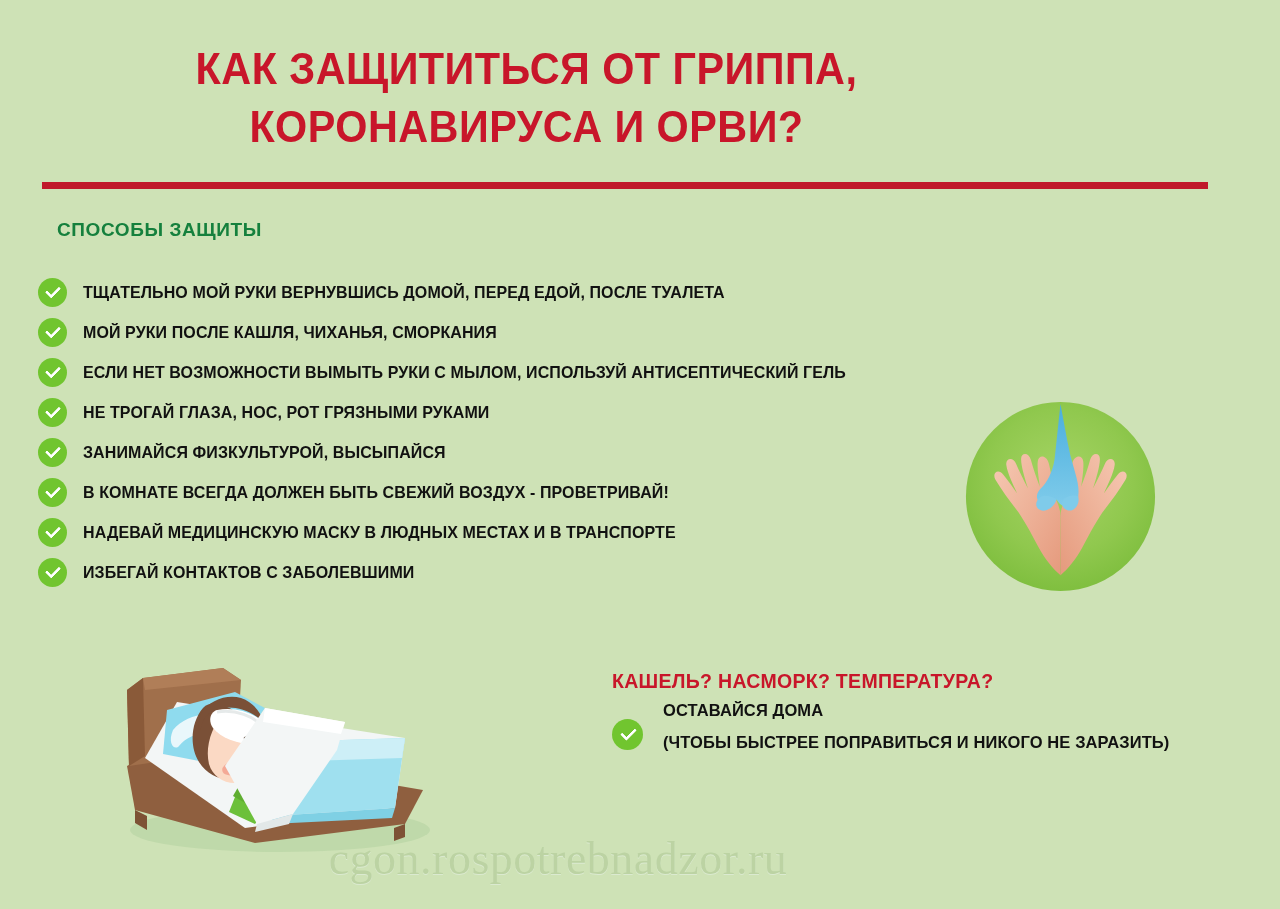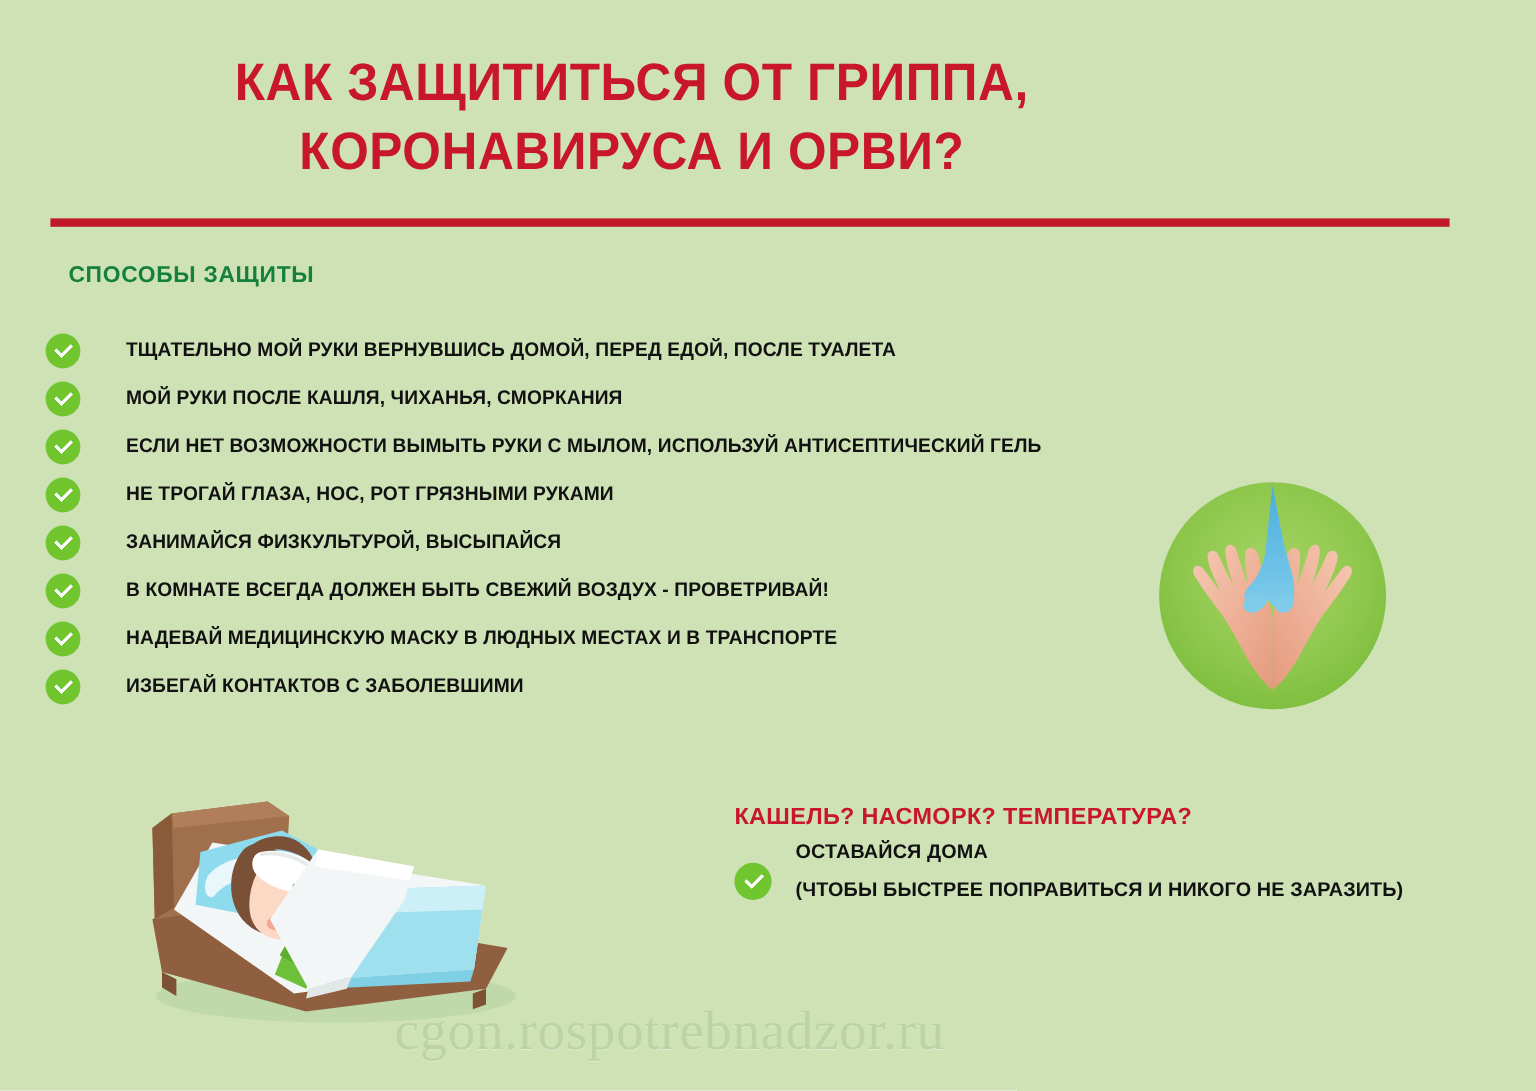--- a/index.html
+++ b/index.html
@@ -61,21 +61,20 @@
   .list {
     position: absolute;
     left: 38px;
     top: 272px;
     width: 1000px;
   }
   .list-item {
     display: flex;
     align-items: center;
     height: 40px;
-    gap: 22px;
   }
   .check {
     flex: 0 0 auto;
     width: 29px;
     height: 29px;
     border-radius: 50%;
     background: #71c52f;
     position: relative;
   }
   .check::after {

